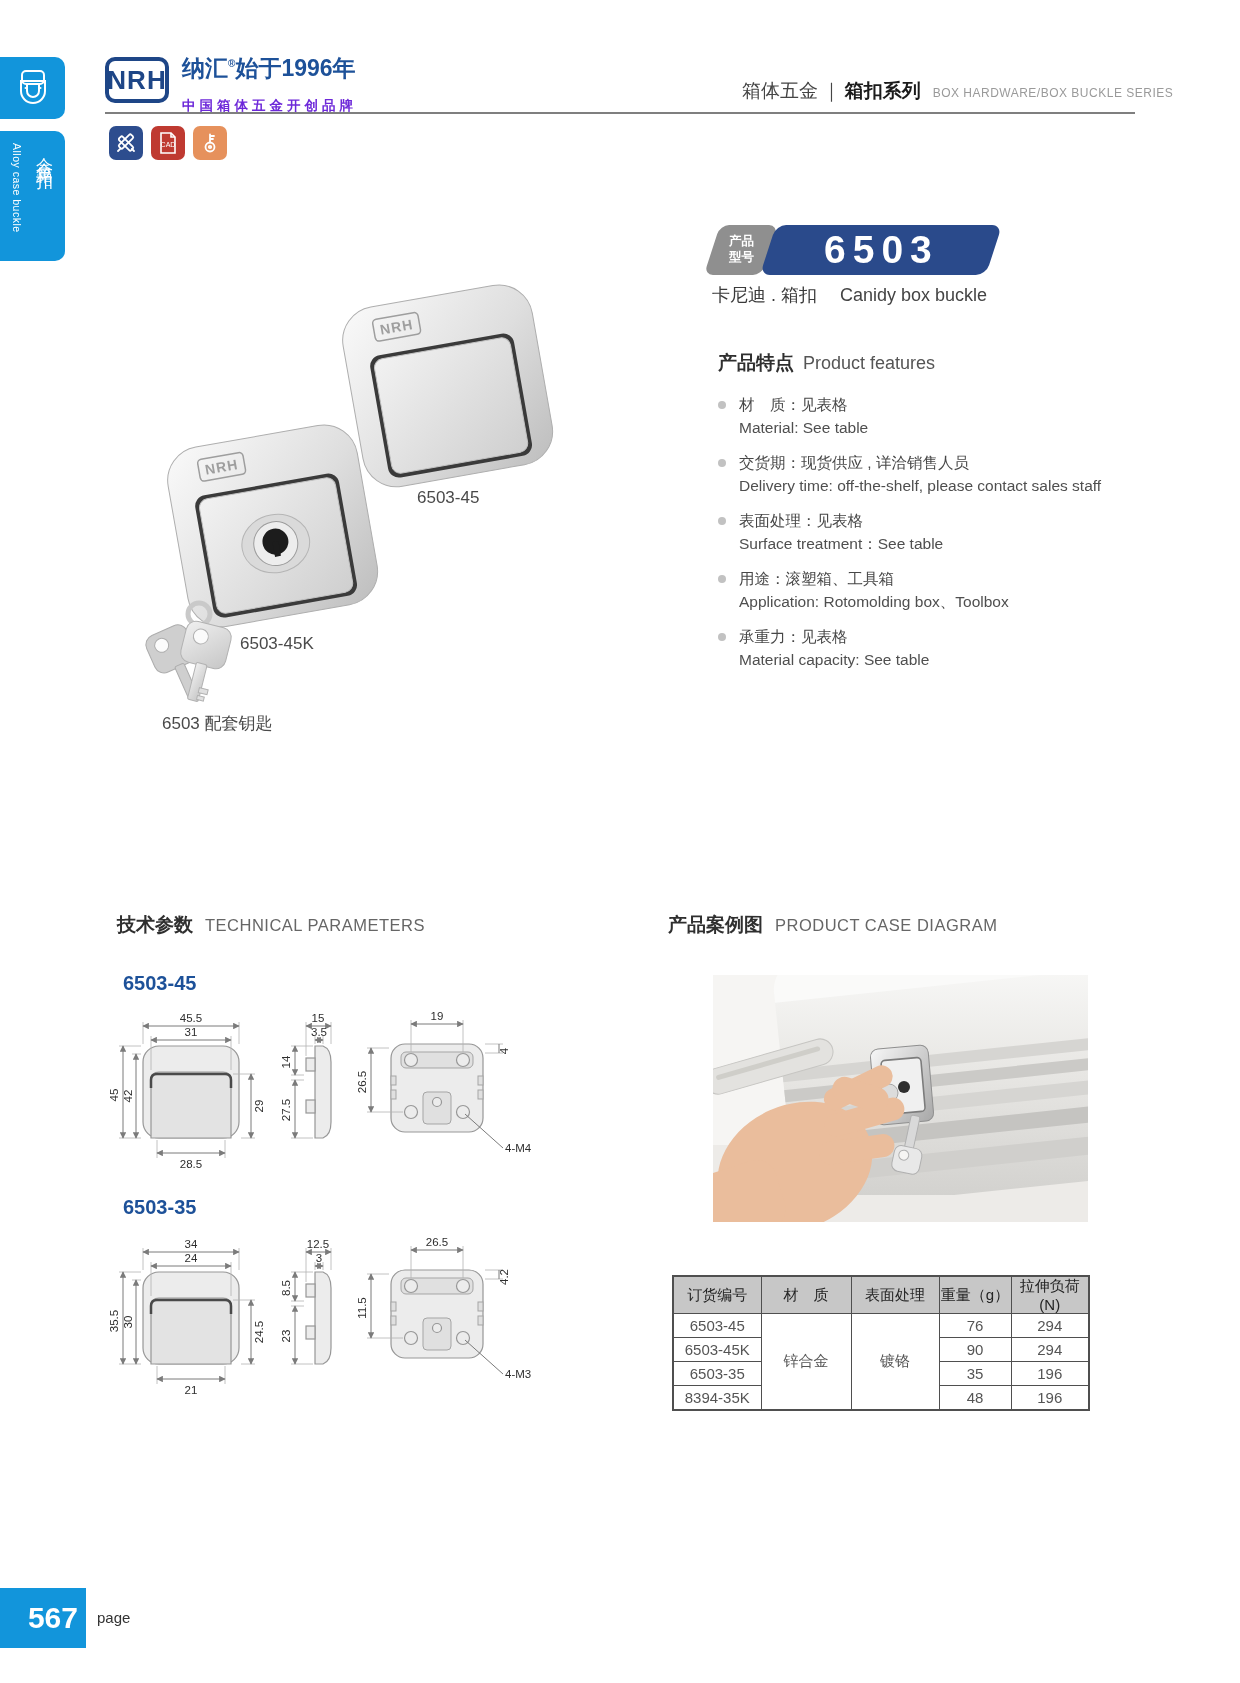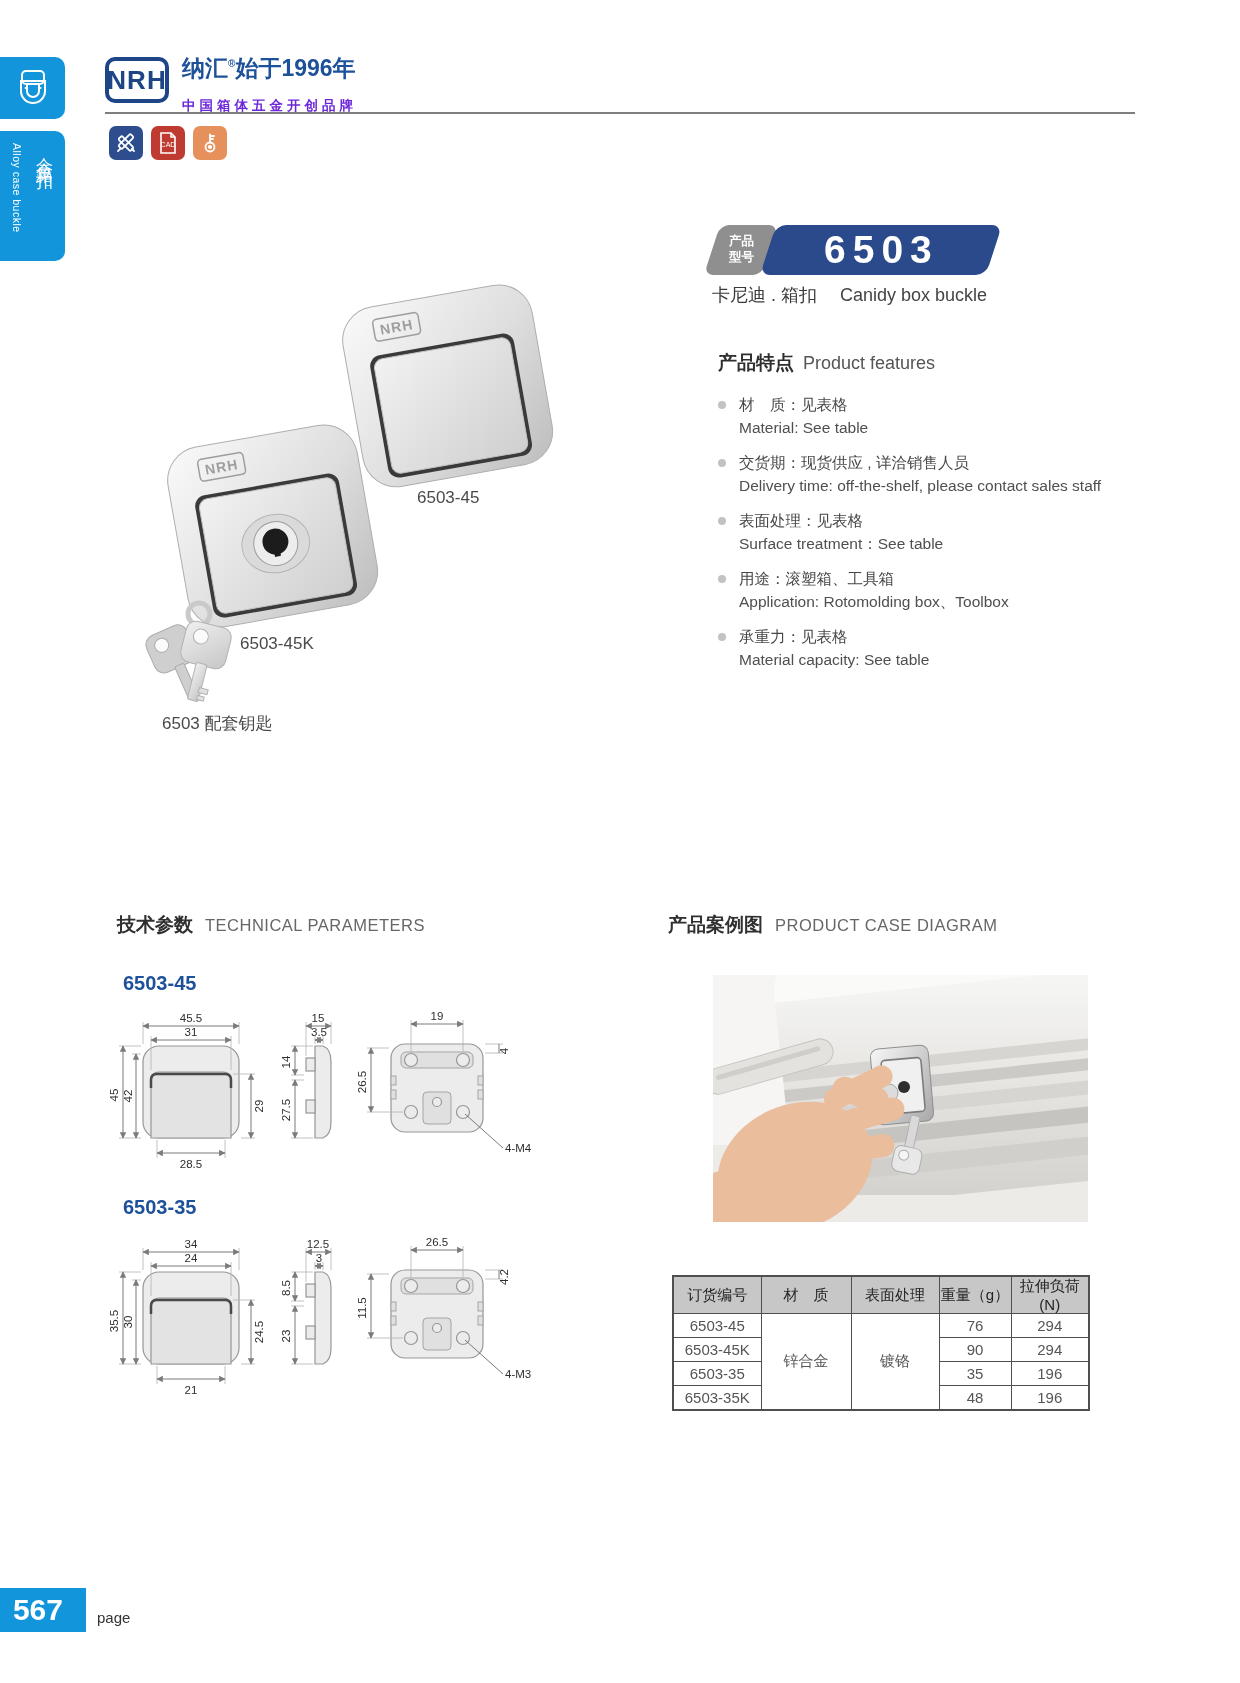--- a/index.html
+++ b/index.html
@@ -73,22 +73,22 @@
   .tech-drawing text{font-family:"Liberation Sans",sans-serif;font-size:11.5px;fill:#2e2e2e;}
 
   
   .spec-table{left:672px;top:1275px;border-collapse:collapse;table-layout:fixed;}
   .spec-table th,.spec-table td{border:1px solid #4f4f4f;text-align:center;padding:0;}
   .spec-table th{height:25px;background:#c7c7c7;font-size:15px;font-weight:400;color:#252525;}
   .spec-table td{height:23px;font-size:15px;color:#555;}
   .spec-table{border:2px solid #4f4f4f;}
 
   
-  .page-box{left:0;top:1588px;width:86px;height:44px;background:#1295db;color:#fff;font-size:30px;font-weight:bold;
-            display:flex;align-items:center;justify-content:flex-end;padding-right:23px;box-sizing:border-box;}
+  .page-box{left:0;top:1588px;width:86px;height:60px;background:#1295db;color:#fff;font-size:30px;font-weight:bold;
+            display:flex;align-items:center;justify-content:flex-end;padding-right:8px;box-sizing:border-box;}
   .page-word{left:97px;top:1609px;font-size:15px;color:#333;}
 
   .img-label{font-size:17px;color:#4a4a4a;white-space:nowrap;}
   svg{display:block;}
 </style>
 </head>
 <body>
 
 <div class="page">
 
@@ -107,20 +107,26 @@
     <span class="v-cn">合金箱扣</span>
     <span class="v-en">Alloy case buckle</span>
   </div>
 
   <div class="abs logo-box">
     <span>NRH</span>
   </div>
   <div class="abs brand">
     <div class="brand-line1"><span>纳汇</span><sup>®</sup><span>始于1996年</span></div>
     <div class="brand-line2">中国箱体五金开创品牌</div>
+  </div>
+  <div class="abs series">
+    <span class="cn1">箱体五金</span>
+    <span class="sep">｜</span>
+    <span class="cn2">箱扣系列</span>
+    <span class="en">BOX HARDWARE/BOX BUCKLE SERIES</span>
   </div>
   <div class="abs head-rule"></div>
 
   <div class="abs tool-icons">
     <div class="tool-icon blue">
       <svg width="24" height="24" viewBox="0 0 24 24">
         <g fill="none" stroke="#fff" stroke-width="1.8" stroke-linecap="round">
           <rect x="9.5" y="2" width="5" height="17" rx="1.5" transform="rotate(45 12 10.5)"></rect>
           <rect x="9.5" y="4" width="5" height="17" rx="1.5" transform="rotate(-45 12 12.5)"></rect>
           <path d="M6.2,17.8 l-2.2,2.2 M17.8,17.8 l2.2,2.2"></path>
@@ -524,21 +530,21 @@
       <td>6503-45K</td>
       <td>90</td>
       <td>294</td>
     </tr>
     <tr>
       <td>6503-35</td>
       <td>35</td>
       <td>196</td>
     </tr>
     <tr>
-      <td>6503-35K</td>
+      <td>8394-35K</td>
       <td>48</td>
       <td>196</td>
     </tr>
   </tbody>
     </table>
 
   <div class="abs page-box">
     <span>567</span>
   </div>
   <div class="abs page-word">page</div>

